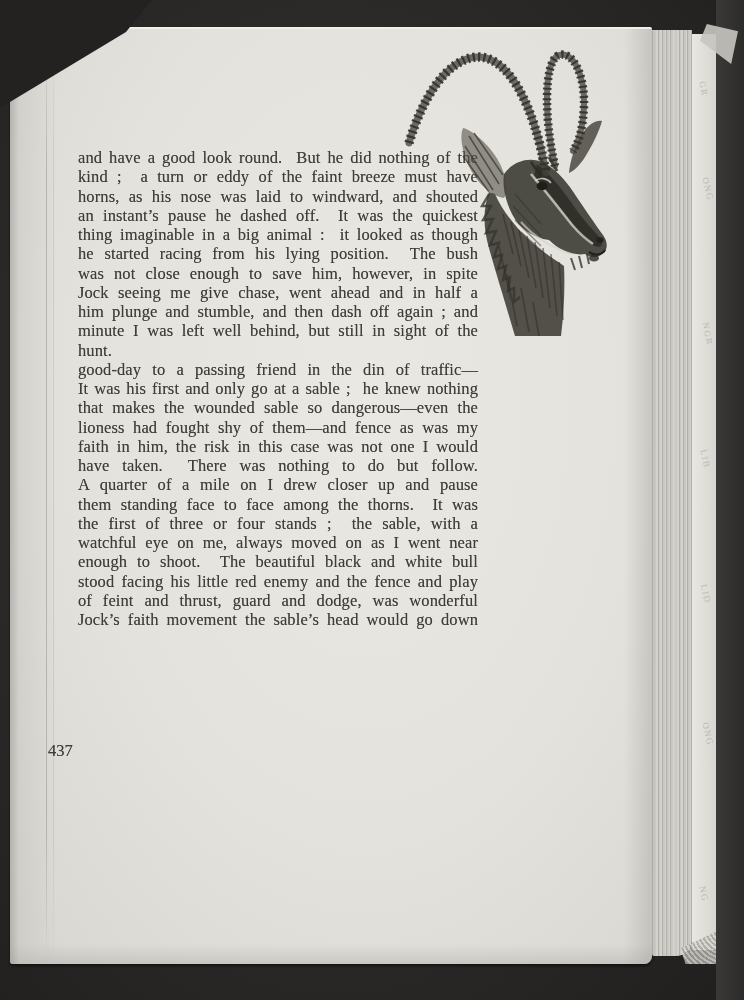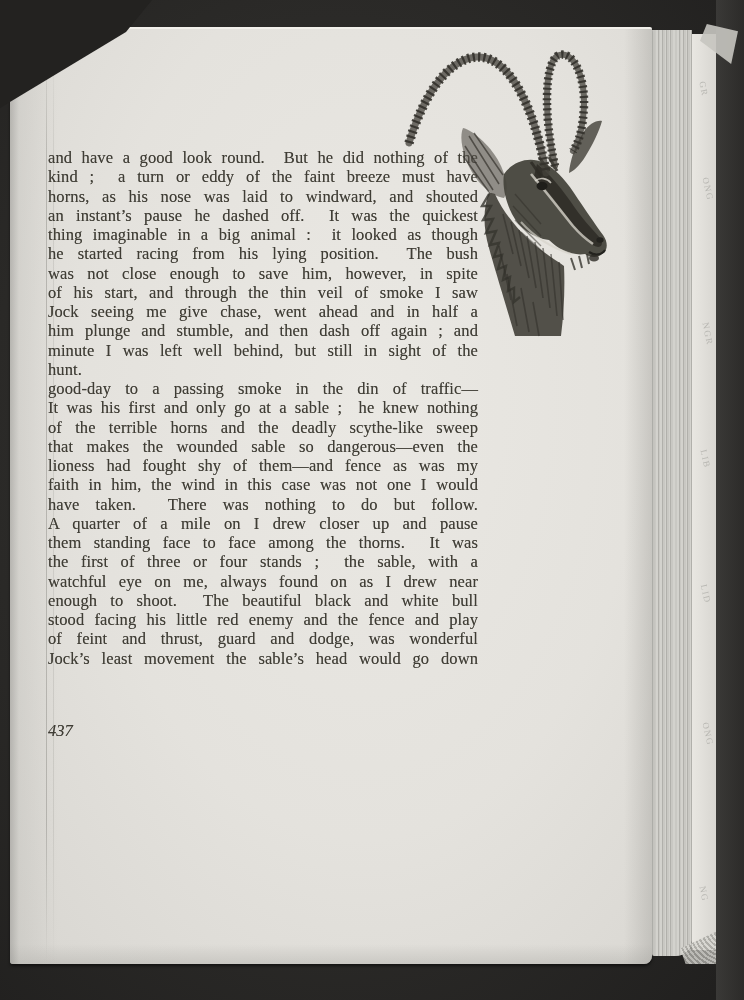--- a/index.html
+++ b/index.html
@@ -26,25 +26,25 @@
           radial-gradient(ellipse at 55% 40%, #eae8e3 0%, #e4e2dd 55%, #d8d6d1 100%);}
   .crease{top:0;width:1px;height:100%;
         background:linear-gradient(rgba(0,0,0,0), #96958f 15%, #96958f 85%, rgba(0,0,0,0));}
   .crease.c1{left:36px;opacity:.55;}
   .crease.c2{left:43px;opacity:.25;}
 
   
   .text-block{left:38px;top:119px;width:430px;color:#3f3d35;
         font-size:16.5px;line-height:19.25px;letter-spacing:.1px;
         text-shadow:0 0 .4px rgba(63,61,53,.55);}
-  .tl{height:19.25px;text-align:justify;text-align-last:justify;}
+  .tl{height:19.25px;text-align:justify;text-align-last:justify;padding-left:30px;}
   .tl.noj{text-align-last:left;}
   .tl.ind{text-indent:15px;}
-  .page-num{left:38px;top:692px;color:#3f3d35;font-size:16.5px;
-        text-shadow:0 0 .4px rgba(63,61,53,.55);font-style:italic;}
+  .page-num{left:38px;top:712px;color:#3f3d35;font-size:16.5px;
+        text-shadow:0 0 .4px rgba(63,61,53,.55);}
 
   
   .illo{left:393px;top:15px;width:252px;height:298px;pointer-events:none;}
 
   
   .fore-edge{left:652px;top:30px;width:40px;height:926px;
         border-radius:0 0 16px 2px;
         background:repeating-linear-gradient(90deg,#d3d2cd 0 1.6px,#b1b0ab 1.6px 2.4px,#c9c8c3 2.4px 4.2px);}
   .edge-band{left:692px;top:34px;width:24px;height:916px;
         background:linear-gradient(90deg,#e9e7e2,#d8d6d1);}
@@ -86,40 +86,38 @@
     <div class="abs crease c2"></div>
 
     <div class="abs text-block">
       <div class="tl">and have a good look round.&nbsp; But he did nothing of the</div>
       <div class="tl">kind&nbsp;;&nbsp; a turn or eddy of the faint breeze must have</div>
       <div class="tl">horns, as his nose was laid to windward, and shouted</div>
       <div class="tl">an instant’s pause he dashed off.&nbsp; It was the quickest</div>
       <div class="tl">thing imaginable in a big animal&nbsp;:&nbsp; it looked as though</div>
       <div class="tl">he started racing from his lying position.&nbsp; The bush</div>
       <div class="tl">was not close enough to save him, however, in spite</div>
-      <div class="tl">of his start, and through the thin veil of smoke I saw</div>
       <div class="tl">Jock seeing me give chase, went ahead and in half a</div>
       <div class="tl">him plunge and stumble, and then dash off again&nbsp;; and</div>
       <div class="tl">minute I was left well behind, but still in sight of the</div>
       <div class="tl noj">hunt.</div>
-      <div class="tl">good-day to a passing smoke in the din of traffic—</div>
+      <div class="tl">good-day to a passing friend in the din of traffic—</div>
       <div class="tl">It was his first and only go at a sable&nbsp;;&nbsp; he knew nothing</div>
-      <div class="tl">of the terrible horns and the deadly scythe-like sweep</div>
       <div class="tl">that makes the wounded sable so dangerous—even the</div>
       <div class="tl">lioness had fought shy of them—and fence as was my</div>
-      <div class="tl">faith in him, the wind in this case was not one I would</div>
+      <div class="tl">faith in him, the risk in this case was not one I would</div>
       <div class="tl">have taken.&nbsp; There was nothing to do but follow.</div>
       <div class="tl">A quarter of a mile on I drew closer up and pause</div>
       <div class="tl">them standing face to face among the thorns.&nbsp; It was</div>
       <div class="tl">the first of three or four stands&nbsp;;&nbsp; the sable, with a</div>
-      <div class="tl">watchful eye on me, always found on as I drew near</div>
+      <div class="tl">watchful eye on me, always moved on as I went near</div>
       <div class="tl">enough to shoot.&nbsp; The beautiful black and white bull</div>
       <div class="tl">stood facing his little red enemy and the fence and play</div>
       <div class="tl">of feint and thrust, guard and dodge, was wonderful</div>
-      <div class="tl">Jock’s least movement the sable’s head would go down</div>
+      <div class="tl">Jock’s faith movement the sable’s head would go down</div>
     </div>
 
     <div class="abs page-num">437</div>
 
     <div class="abs illo">
       <svg width="252" height="298" viewBox="0 0 252 298" xmlns="http://www.w3.org/2000/svg">
 
         <path d="M60,84 C70,86 90,104 98,122 C104,136 106,146 101,154 C88,152 72,138 64,118 C58,103 57,91 60,84 Z" fill="#56544c" opacity=".6"></path>
         <path d="M66,92 L96,140 M62,102 L90,146 M71,89 L100,131 M60,112 L86,148" stroke="#34322c" stroke-width="1.5" opacity=".7" fill="none"></path>
 

